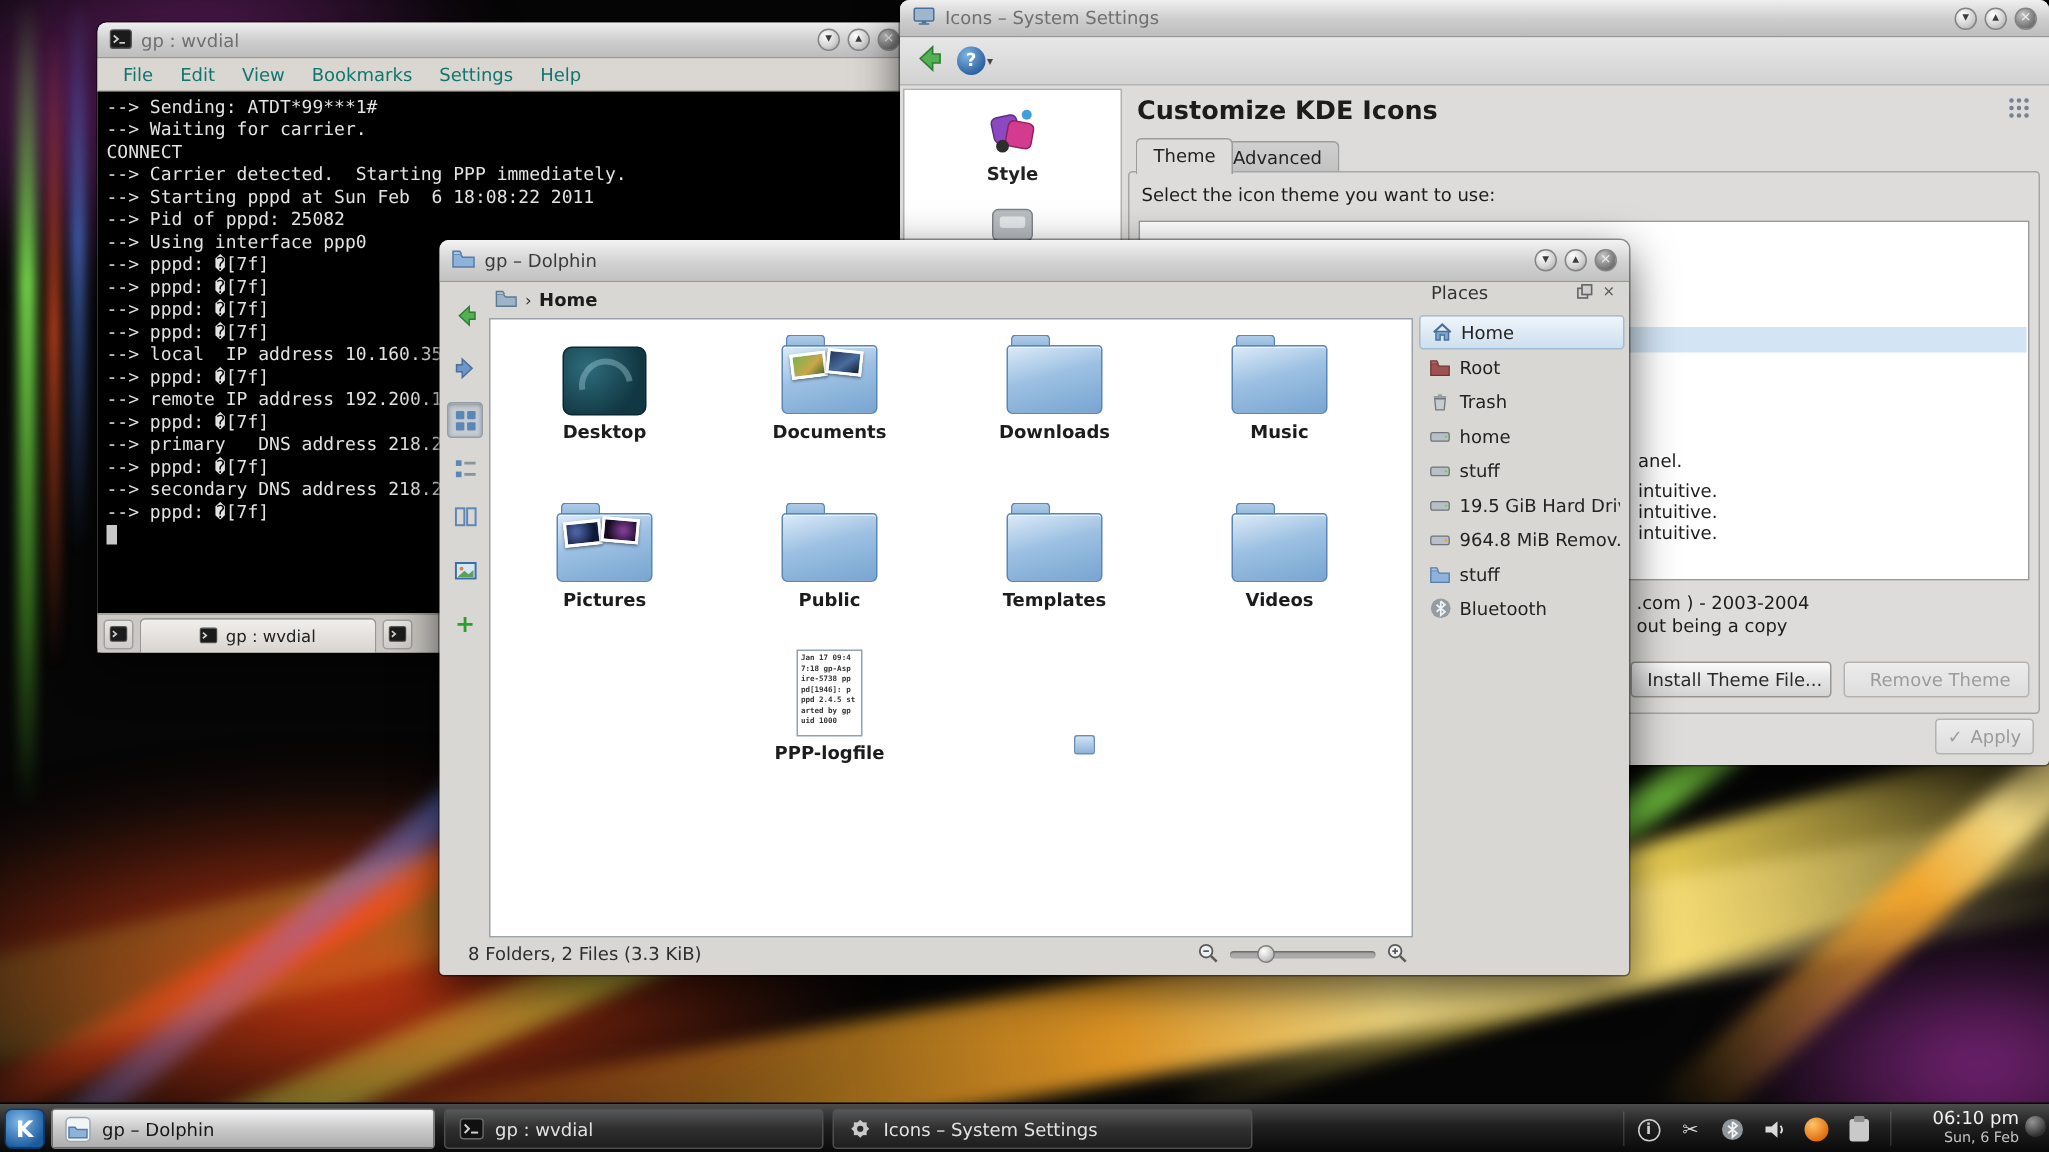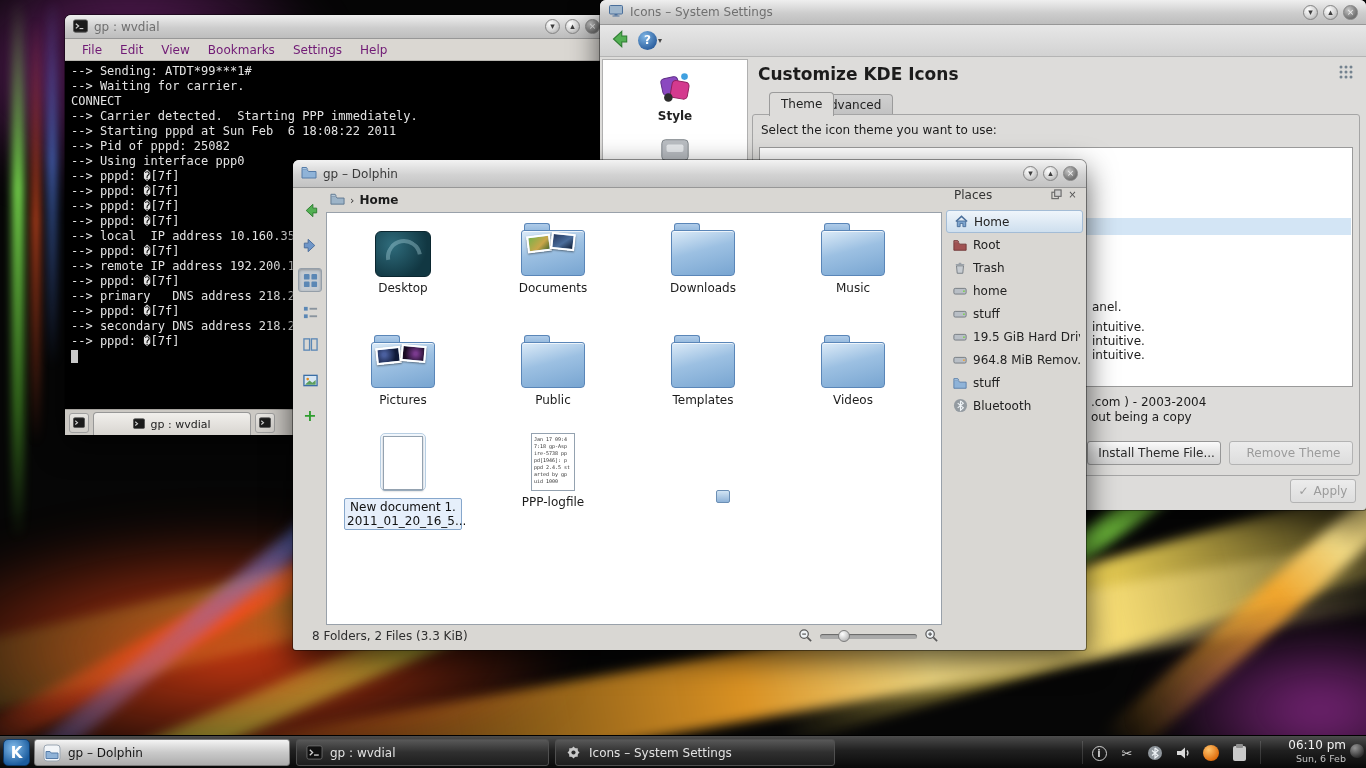--- a/index.html
+++ b/index.html
@@ -36,21 +36,21 @@
              background:radial-gradient(circle at 35% 30%, #ffffff, #d4d4d4 55%, #a2a2a2);
              border:1px solid #848484; color:#3c3c3c; font-size:9px; line-height:12px; text-align:center; }
   .win-btn.close { background:radial-gradient(circle at 35% 30%, #c8c8c8, #7d7d7d 60%, #565656); color:#f0f0f0; }
 
   
   #terminal { left:65px; top:15px; width:543px; height:420px; z-index:10;
               background:#d6d3ce; display:flex; flex-direction:column; }
   #terminal .titlebar { height:24px; }
   .term-app-icon { width:15px; height:15px; flex:0 0 15px; }
   #term-menubar { height:22px; background:#dad7d2; border-bottom:1px solid #b9b6b1; display:flex; align-items:center; padding-left:8px; }
-  .menu-item { padding:3px 9px; color:#701a75; font-size:12px; }
+  .menu-item { padding:3px 9px; color:#0f766e; font-size:12px; }
   #term-screen { flex:1; background:#000; overflow:hidden; padding:3px 6px; }
   #term-screen pre { font-family:"DejaVu Sans Mono","Liberation Mono",monospace;
                      font-size:12px; line-height:15px; color:#e3e3e3; white-space:pre; }
   .term-cursor { width:7px; height:13px; background:#c9c9c9; margin-top:1px; }
   #term-tabbar { height:26px; background:#ccc9c4; border-top:1px solid #a6a39e; display:flex; align-items:flex-end; gap:4px; padding:0 4px; }
   .tab-mini-btn { width:20px; height:20px; margin-bottom:2px; display:flex; align-items:center; justify-content:center;
                   border:1px solid #a0a0a0; border-radius:3px; background:linear-gradient(#e8e6e2,#cfccc7); }
   .term-tab { width:158px; height:23px; display:flex; align-items:center; justify-content:center; gap:5px;
               background:linear-gradient(#f1efec,#d8d5d0); border:1px solid #979797; border-bottom:none;
               border-radius:4px 4px 0 0; color:#222; font-size:11px; }
@@ -66,21 +66,21 @@
                  color:#fff; font-weight:bold; font-size:12px; line-height:19px; text-align:center; }
   .help-caret { font-size:8px; color:#444; margin-left:1px; }
   #ss-sidepanel { position:absolute; left:2px; top:59px; width:146px; height:447px;
                   background:#ffffff; border:1px solid #b0b0b0; text-align:center; }
   .ss-side-label { font-weight:bold; color:#222; font-size:12px; }
   #ss-content { position:absolute; left:150px; top:59px; right:4px; bottom:4px; }
   .ss-header { position:absolute; left:8px; top:5px; font-weight:bold; color:#1c1c1c; font-size:17px; }
   .ss-tab { position:absolute; padding:0 11px; border:1px solid #9b9b9b; border-bottom:none;
             border-radius:4px 4px 0 0; background:linear-gradient(#d0d0d0,#c1c1c1); color:#222;
             font-size:12px; line-height:21px; }
-  .ss-tab.active { background:#dddcda; line-height:23px; z-index:2;margin-left:12px; }
+  .ss-tab.active { background:#dddcda; line-height:23px; z-index:2; }
   .ss-frame { position:absolute; left:2px; top:55px; width:608px; height:362px;
               border:1px solid #a5a5a5; border-radius:3px; background:#dddcda; }
   .ss-instruction { position:absolute; left:8px; top:8px; color:#1c1c1c; }
   .ss-list { position:absolute; left:6px; top:32px; width:594px; height:240px;
              background:#fff; border:1px solid #9a9a9a; overflow:hidden; }
   .ss-list-selrow { position:absolute; left:1px; right:1px; top:70px; height:17px; background:#d3e5f5; }
   .ss-frag { position:absolute; color:#1c1c1c; font-size:12px; }
   .ss-frag-block { line-height:14px; white-space:pre-line; }
   .ss-desc { position:absolute; left:338px; top:280px; color:#1c1c1c; line-height:15px; white-space:pre-line; }
   .btn { display:inline-flex; align-items:center; justify-content:center; gap:5px;
@@ -94,21 +94,21 @@
   #dolphin-body { position:absolute; left:3px; right:3px; top:28px; bottom:3px; }
   #dolphin-crumbbar { position:absolute; left:30px; top:0; height:24px; right:142px;
                       display:flex; align-items:center; gap:5px; padding-left:4px; }
   .crumb-sep { color:#333; font-size:11px; }
   .crumb-text { font-weight:bold; color:#1c1c1c; }
   .vtb { position:absolute; left:2px; width:24px; height:24px; display:flex; align-items:center;
          justify-content:center; border-radius:3px; }
   .vtb.pressed { background:#c5cbd2; border:1px solid #949ea8; box-shadow:inset 0 1px 3px rgba(0,0,0,.3); }
   #dolphin-view { position:absolute; left:30px; top:24px; width:616px; height:413px;
                   background:#fff; border:1px solid #99a1aa; }
-  .file-cell { position:absolute; width:148px; text-align:center; }
+  .file-cell { position:absolute; width:148px; text-align:center;font-weight:bold; }
   .icon-slot { height:58px; display:flex; align-items:flex-end; justify-content:center; }
   .file-label { margin-top:4px; font-size:12px; color:#1c1c1c; }
   .folder-ico { position:relative; width:64px; height:54px; }
   .folder-ico .ftab { position:absolute; left:3px; top:0; width:26px; height:12px;
         background:linear-gradient(#aecbe8,#86afd8); border:1px solid #5a86b8; border-bottom:none; border-radius:3px 3px 0 0; }
   .folder-ico .fbody { position:absolute; left:0; top:7px; width:64px; height:46px;
         background:linear-gradient(165deg,#dcebf8,#9cc0e2 45%,#78a5d1);
         border:1px solid #5a86b8; border-radius:3px 3px 4px 4px; box-shadow:inset 0 1px 0 rgba(255,255,255,.7); }
   .thumb { position:absolute; border:2px solid #fff; box-shadow:0 1px 2px rgba(0,0,0,.45); }
   .desktop-ico { position:relative; width:56px; height:46px; border-radius:6px; overflow:hidden;
@@ -496,29 +496,20 @@
         <div class="file-cell" style="left:452px; top:118px;">
           <div class="icon-slot">
             <div class="folder-ico">
                 <div class="ftab"></div>
                 <div class="fbody"></div>
               </div>
           </div>
           <div class="file-label">Videos</div>
         </div>
 
-        <div class="file-cell" style="left:2px; top:220px;">
-          <span class="sel-frame">
-            <div class="page-ico"></div>
-          </span>
-          <div class="sel-label">
-            <div>New document 1.</div>
-            <div>2011_01_20_16_5...</div>
-          </div>
-        </div>
         <div class="file-cell" style="left:152px; top:220px;">
           <div class="icon-slot">
             <div class="logfile-ico">Jan 17 09:4
 7:18 gp-Asp
 ire-5738 pp
 pd[1946]: p
 ppd 2.4.5 st
 arted by gp
 uid 1000</div>
           </div>

